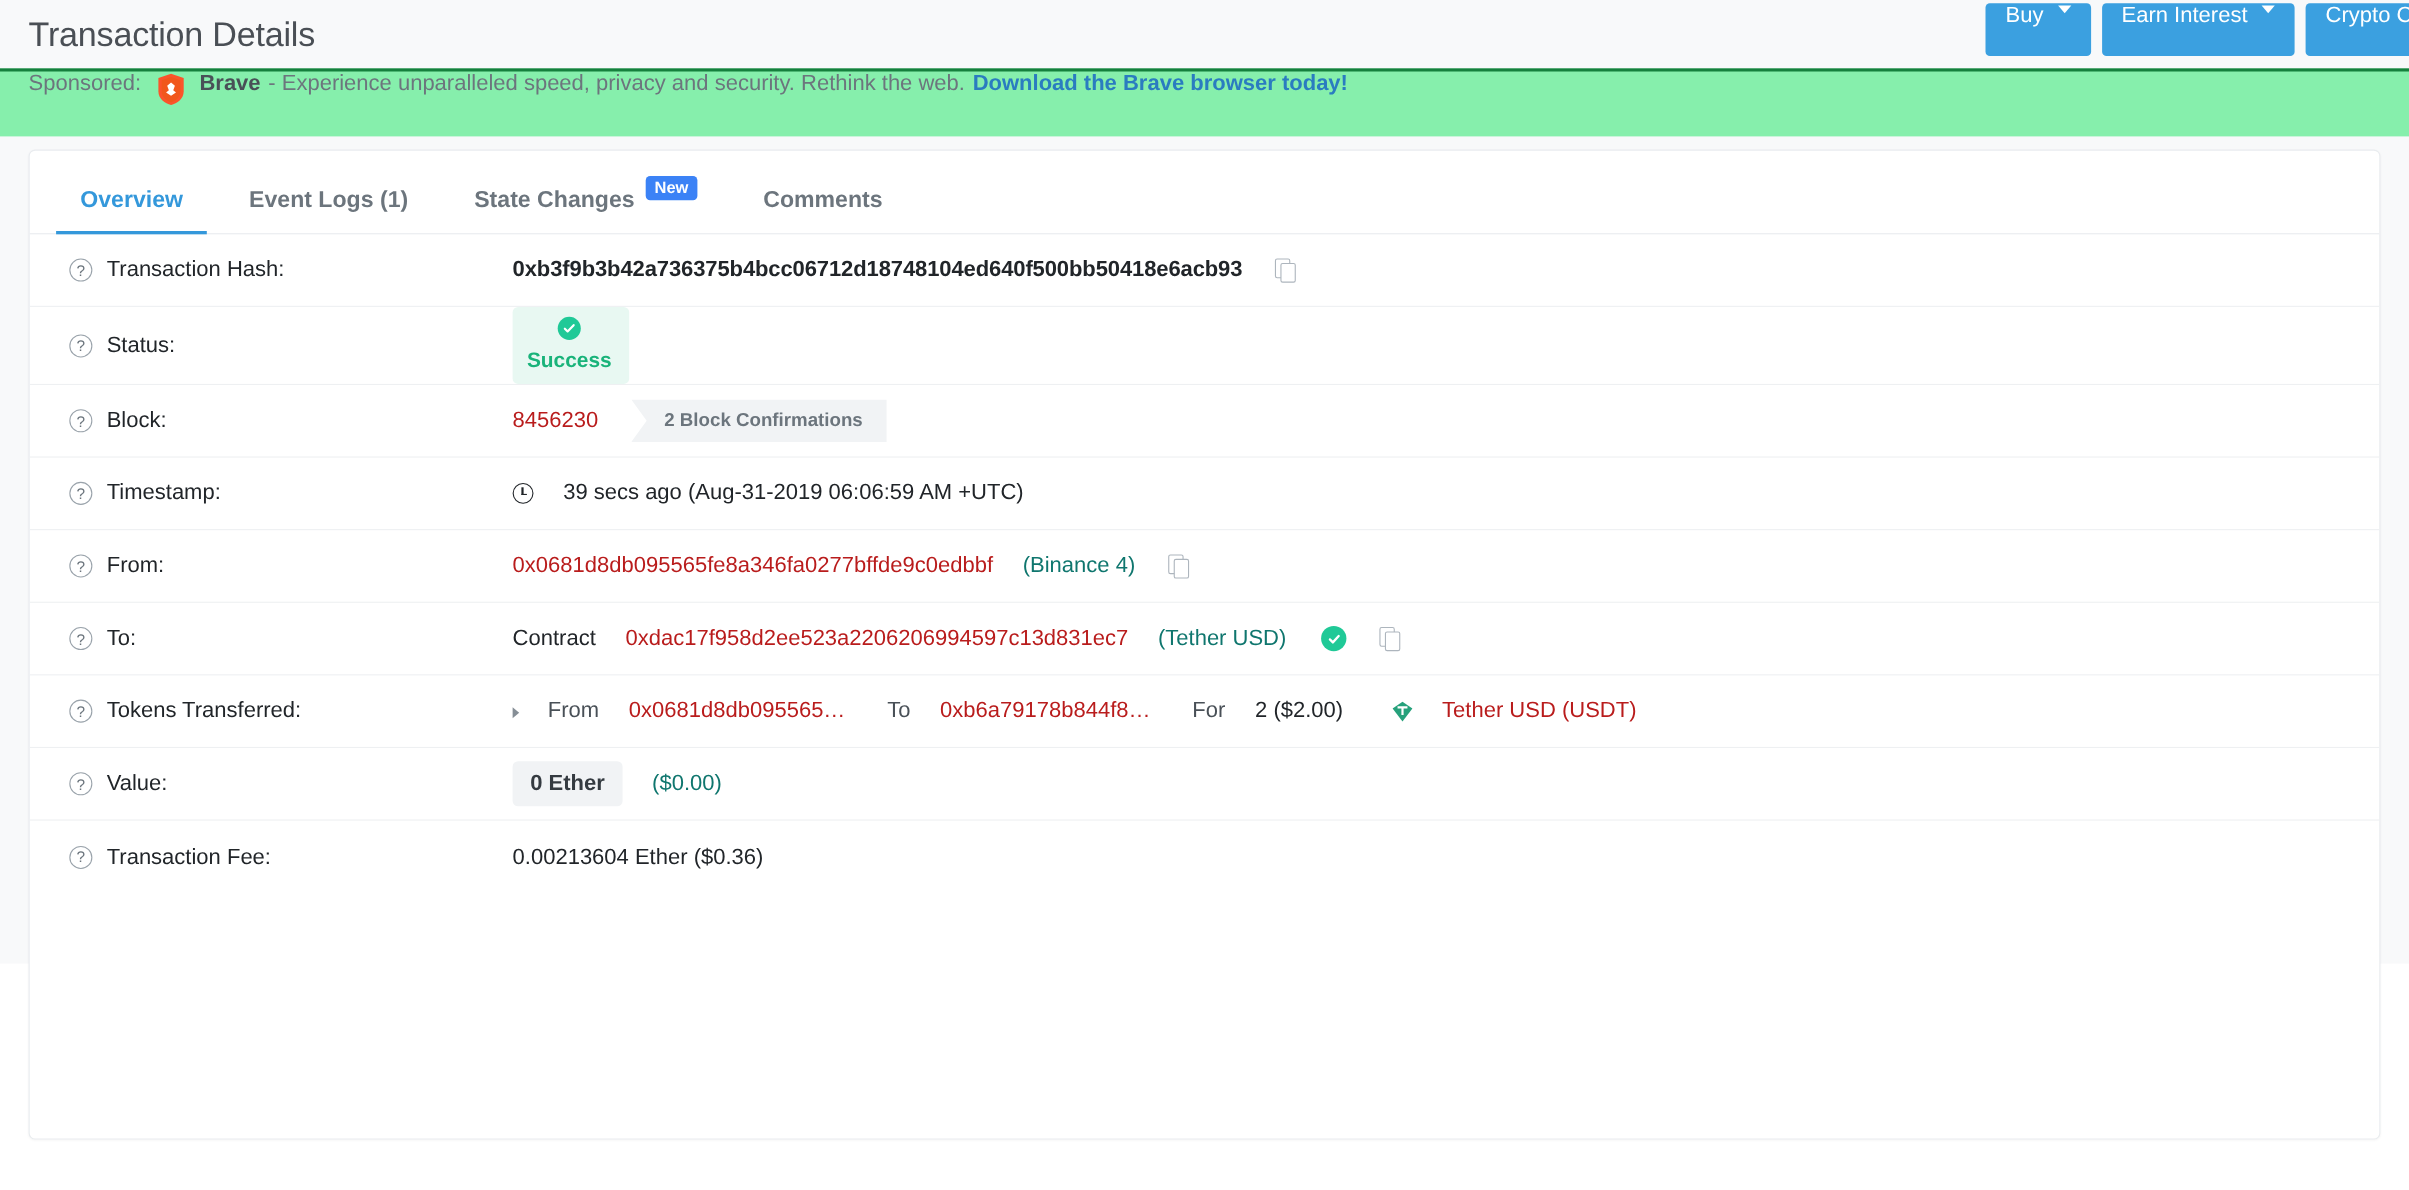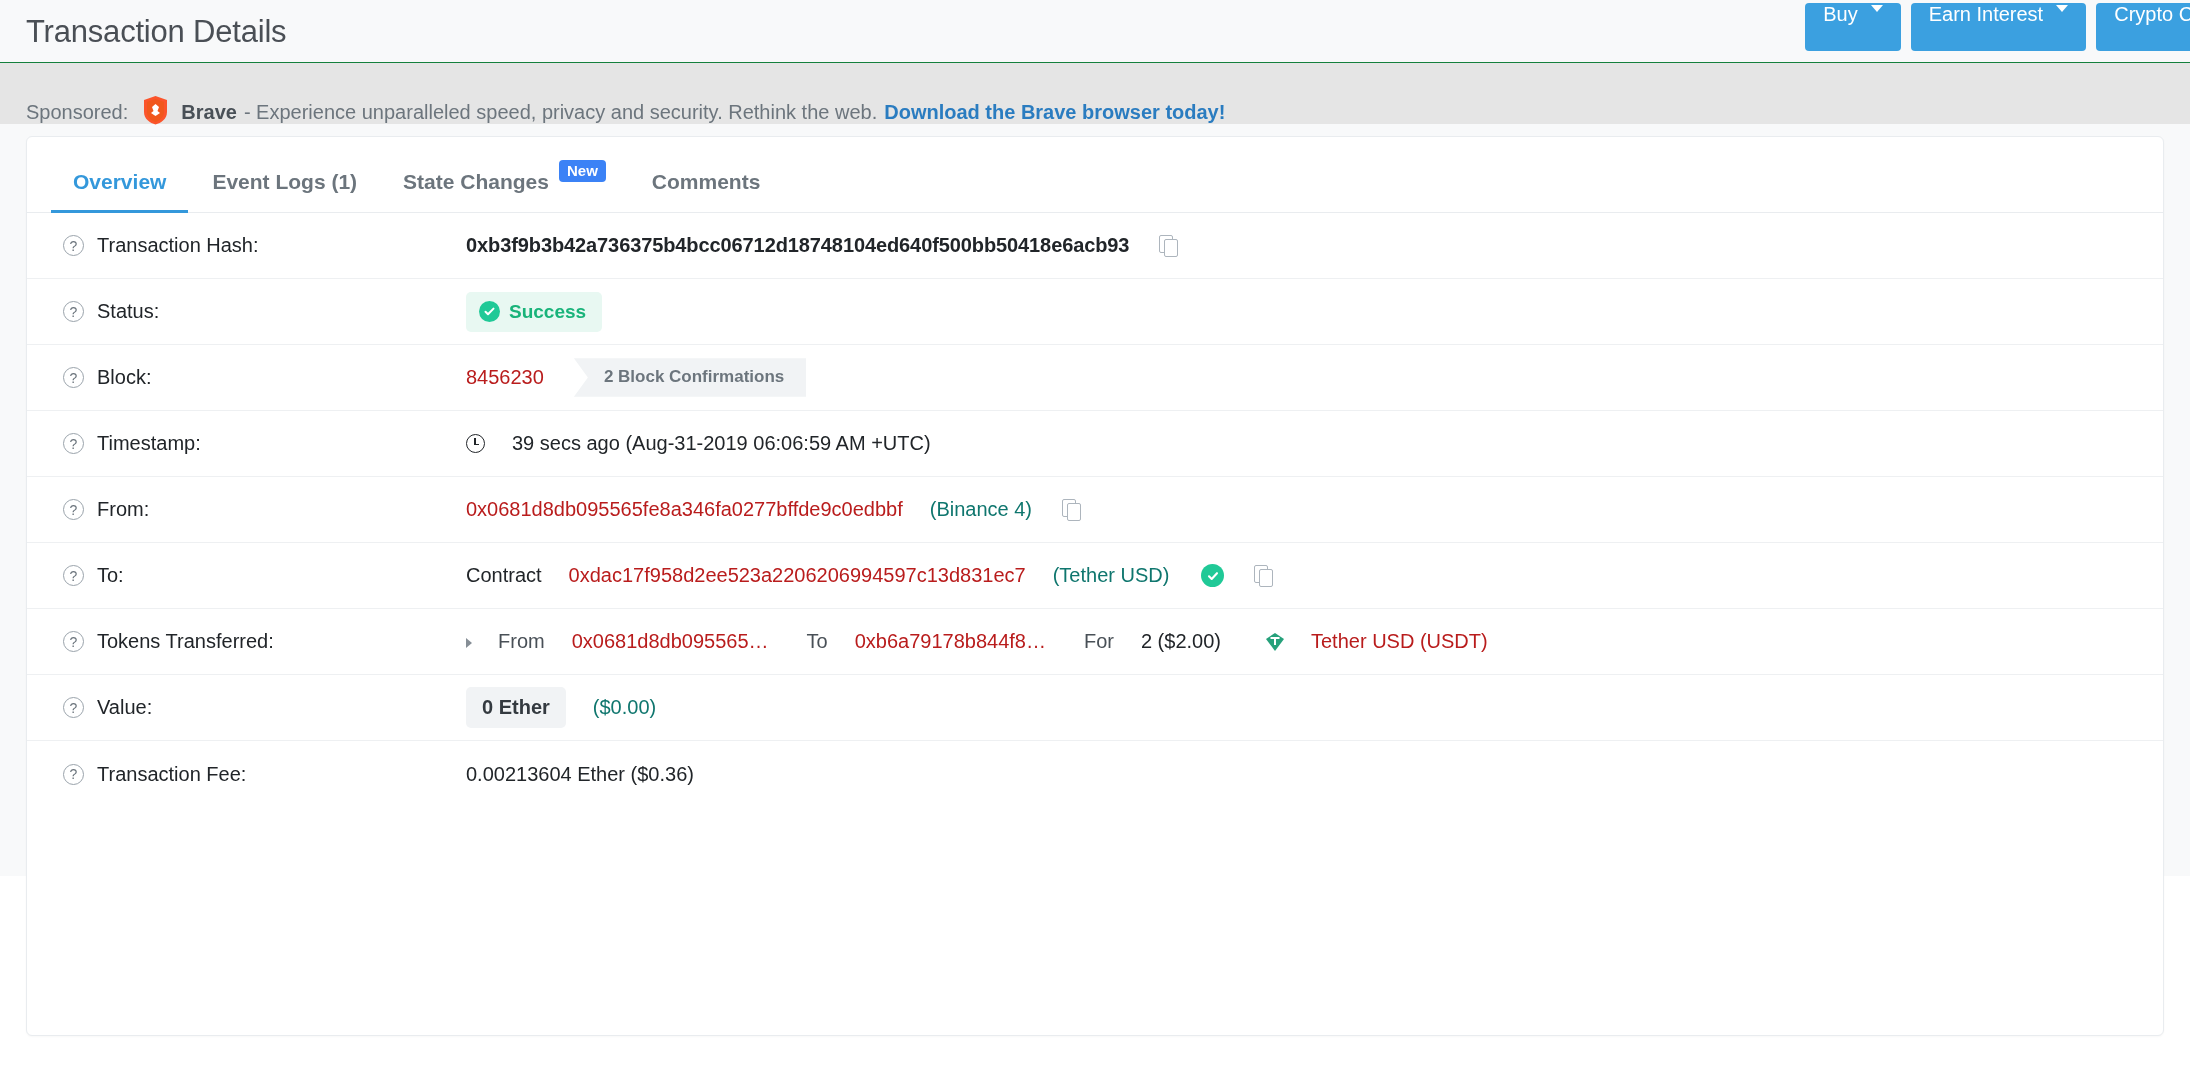--- a/index.html
+++ b/index.html
@@ -59,24 +59,24 @@
     border-right: 6px solid transparent;
     border-top: 7px solid #fff;
     display: inline-block;
     position: relative;
     top: 2px;
   }
 
   
   .sponsored-bar {
     height: 62px;
-    background: #e5e5e5;
-    border-top: 1px solid #15803d;
-    display: flex;
-    align-items: flex-end;
+    background: #86efac;
+    border-top: 3px solid #15803d;
+    display: flex;
+    align-items: flex-start;
     padding-left: 26px;
     font-size: 20px;
     color: #6c757d;
     gap: 0;
   }
   .sponsored-label { color: #6c757d; margin-right: 14px; }
   .brave-logo {
     width: 27px; height: 30px;
     margin-right: 12px;
     display: inline-block;
@@ -95,21 +95,21 @@
     border-radius: 6px;
     min-height: 900px;
     box-shadow: 0 1px 2px rgba(0,0,0,0.03);
   }
   .tabs {
     display: flex;
     align-items: flex-end;
     height: 76px;
     padding: 0 24px;
     border-bottom: 1px solid #e9ecef;
-    gap: 2px;
+    gap: 16px;
   }
   .tab {
     font-size: 21px;
     font-weight: bold;
     color: #6c757d;
     padding: 0 22px 18px 22px;
     position: relative;
     cursor: pointer;
     white-space: nowrap;
     display: flex;
@@ -204,20 +204,21 @@
   .status-pill {
     background: #e8f8f2;
     color: #19b37a;
     border-radius: 5px;
     padding: 9px 16px 9px 13px;
     font-size: 19px;
     font-weight: bold;
     display: inline-flex;
     align-items: center;
     gap: 9px;
+    flex-direction: column;
   }
   .check-circle {
     width: 21px; height: 21px;
     border-radius: 50%;
     background: #20c997;
     display: inline-flex;
     align-items: center;
     justify-content: center;
     flex: 0 0 21px;
   }

